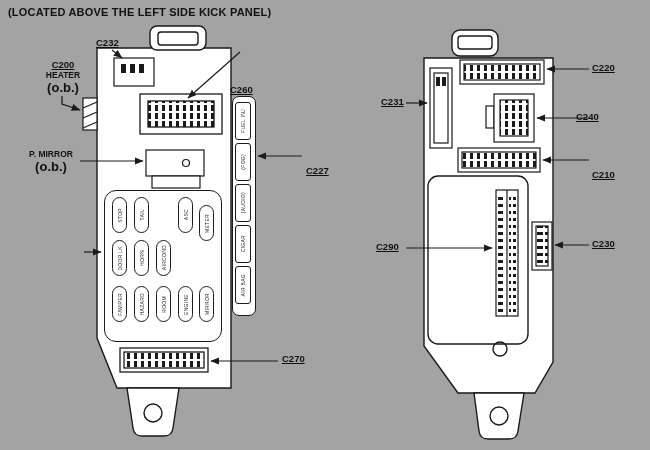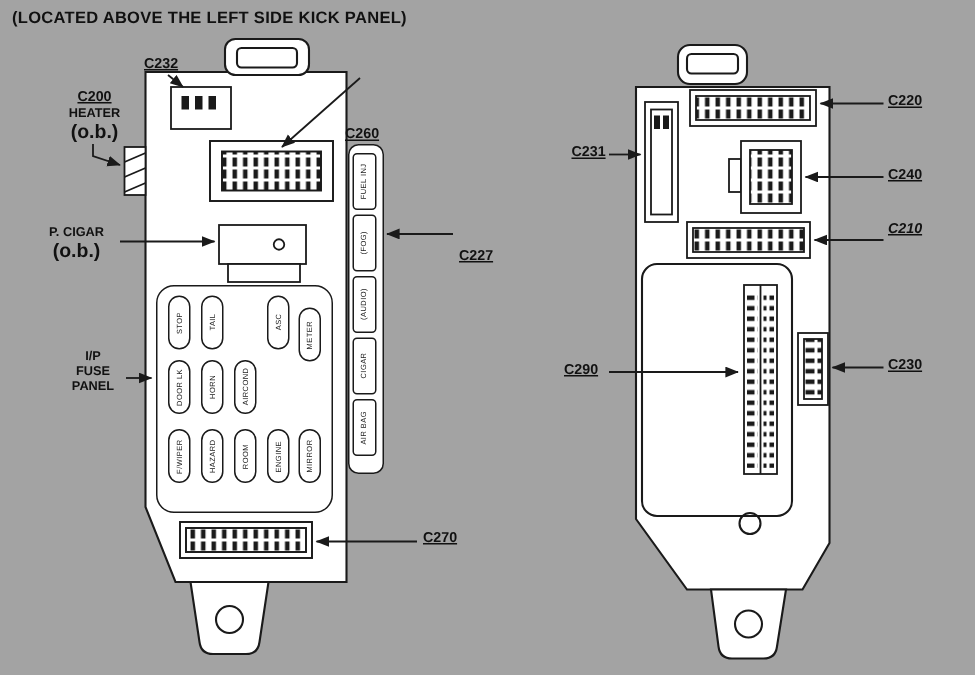--- a/index.html
+++ b/index.html
@@ -161,34 +161,29 @@
   <div class="abs clabel" style="left:306px;top:149px;margin-top:16px;">C227</div>
   <div class="abs clabel" style="left:282px;top:353px;">C270</div>
 
   <div class="abs mlabel" style="left:36px;top:60px;width:54px;">
     <div class="u">C200</div>
     <div>HEATER</div>
     <div class="s">(o.b.)</div>
   </div>
 
   <div class="abs mlabel" style="left:22px;top:150px;width:58px;">
-    <div>P. CIGAR</div>
+    <div>P. MIRROR</div>
     <div class="s">(o.b.)</div>
   </div>
 
-  <div class="abs mlabel" style="left:40px;top:233px;width:44px;">
-    <div>I/P</div>
-    <div>FUSE</div>
-    <div>PANEL</div>
-  </div>
 
   <div class="abs clabel" style="left:592px;top:62px;">C220</div>
   <div class="abs clabel" style="left:381px;top:96px;">C231</div>
-  <div class="abs clabel" style="left:592px;top:111px;">C240</div>
-  <div class="abs clabel" style="left:592px;top:147px;font-style:italic;">C210</div>
+  <div class="abs clabel" style="left:576px;top:111px;">C240</div>
+  <div class="abs clabel" style="left:592px;top:169px;">C210</div>
   <div class="abs clabel" style="left:376px;top:241px;text-decoration:underline;">C290</div>
   <div class="abs clabel" style="left:592px;top:238px;">C230</div>
 
   <div class="block" style="left:104px;top:190px;width:116px;height:150px;"></div>
 
   <div class="pill" style="left:112px;top:197px;">
       <span class="vtext">STOP</span>
     </div>
   <div class="pill" style="left:134px;top:197px;">
       <span class="vtext">TAIL</span>

